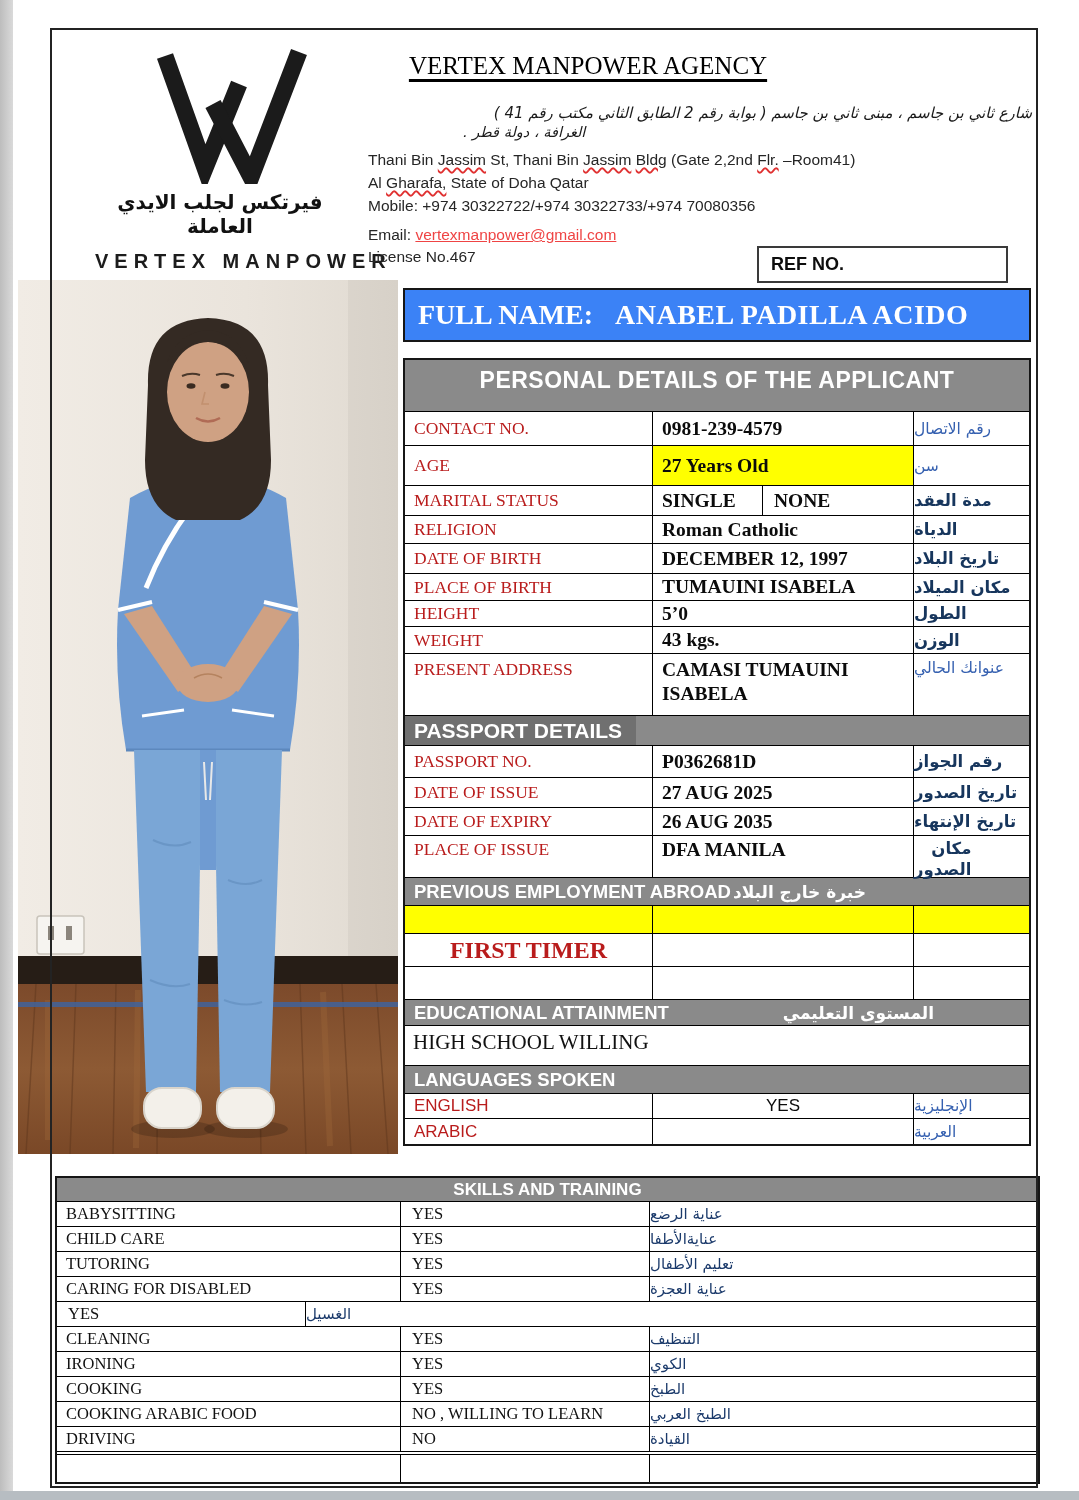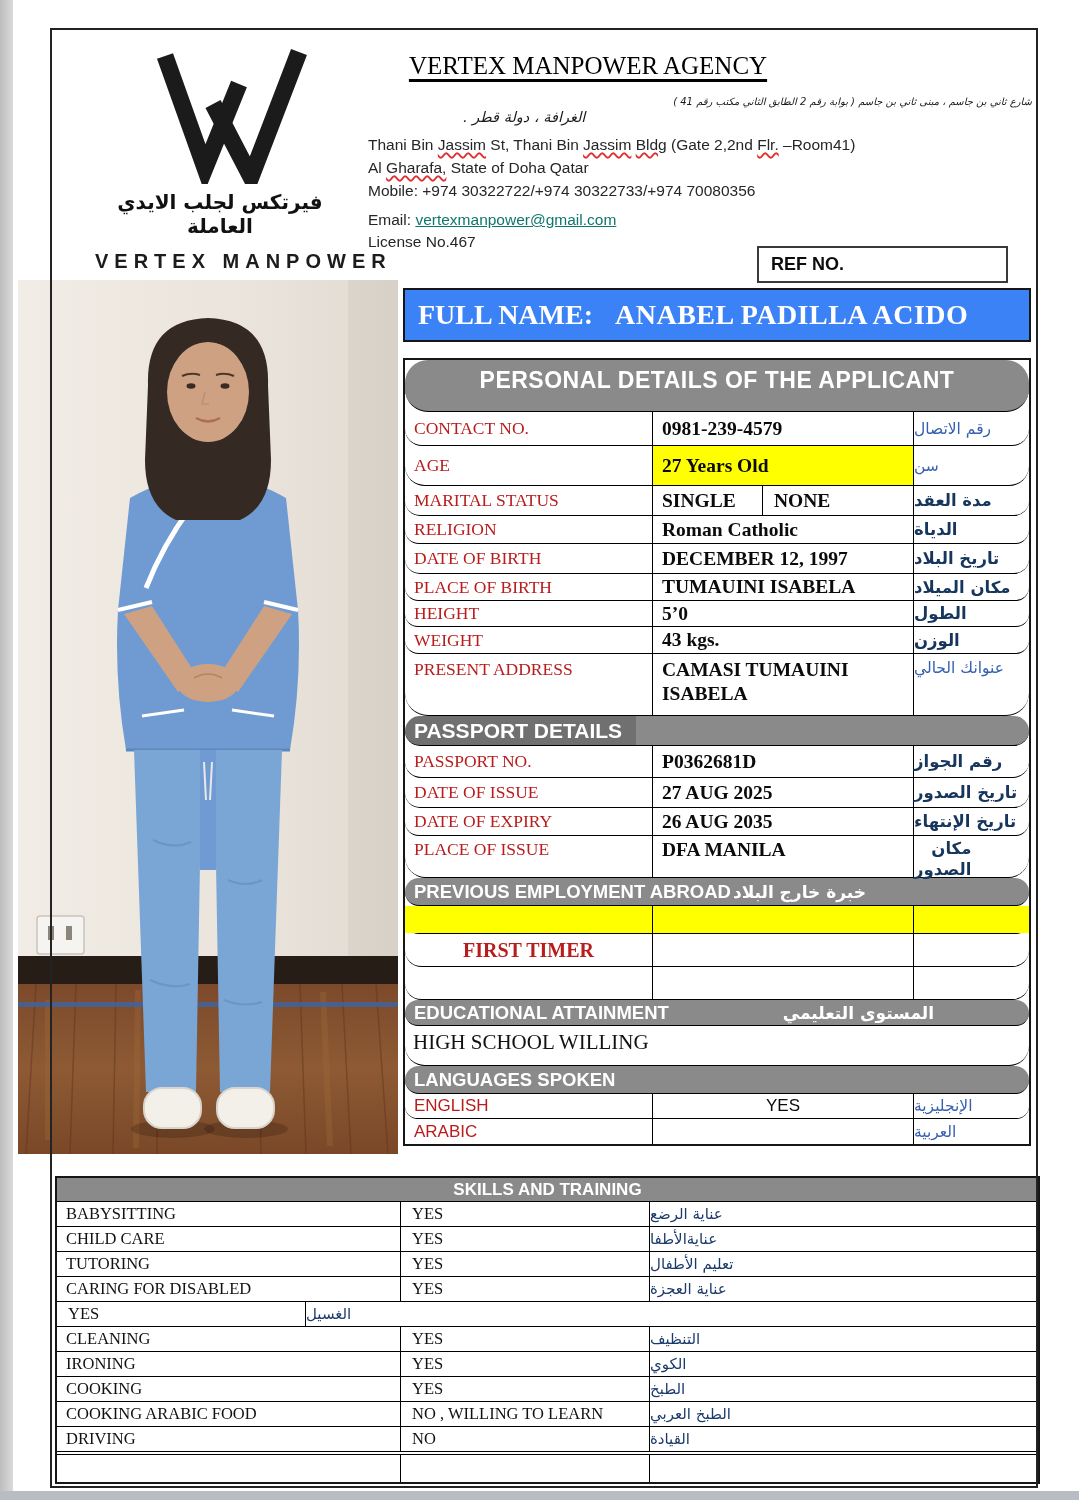--- a/index.html
+++ b/index.html
@@ -15,66 +15,66 @@
   
   .header-logo { position:absolute; left:95px; top:46px; width:250px; text-align:center; z-index:2; }
   .logo-arabic { font-family:"DejaVu Sans",sans-serif; font-weight:bold; font-size:20px; margin-top:2px; direction:rtl; }
   .logo-english { font-family:"Liberation Sans",sans-serif; font-weight:bold; font-size:20px;
     letter-spacing:6px; margin-top:12px; white-space:nowrap; color:#1c1c1c; }
 
   .agency { position:absolute; left:368px; top:52px; width:664px; z-index:2;
     font-family:"Liberation Sans",sans-serif; color:#262626; }
   .agency-title { width:440px; text-align:center; font-family:"Liberation Serif",serif; font-weight:normal;
     font-size:25px; color:#000; text-decoration:underline; text-decoration-thickness:3px; text-underline-offset:5px; }
-  .ar-line1 { direction:rtl; font-family:"DejaVu Sans",sans-serif; font-size:10px;
-    font-style:italic; margin-top:16px; color:#1a1a1a; }
+  .ar-line1 { direction:rtl; font-family:"DejaVu Sans",sans-serif; font-size:15px;
+    font-style:italic; margin-top:24px; color:#1a1a1a; }
   .ar-line2 { direction:rtl; text-align:left; padding-left:95px; font-family:"DejaVu Sans",sans-serif;
     font-size:14.5px; font-style:italic; margin-top:2px; color:#1a1a1a; }
   .addr { font-size:15.5px; line-height:22px; margin-top:9px; }
   .addr-tight { font-size:15.5px; line-height:22px; margin-top:1px; }
   .sq { text-decoration:underline; text-decoration-style:wavy; text-decoration-color:#e03131;
     text-decoration-thickness:1.5px; text-underline-offset:2px; }
   .email-line { font-size:15.5px; margin-top:9px; }
-  .email-link { color:#0f766e; text-decoration:underline; cursor:pointer; }
+  .email-link { color:#ef4444; text-decoration:underline; cursor:pointer; }
   .license-line { font-size:15.5px; margin-top:4px; }
   .ref-box { position:absolute; left:757px; top:246px; width:251px; height:37px; border:2px solid #3a3a3a;
     background:#fff; display:flex; align-items:center; padding-left:12px;
     font-family:"Liberation Sans",sans-serif; font-weight:bold; font-size:18px; color:#0d0d0d; z-index:3; }
 
   
   .photo { position:absolute; left:18px; top:280px; width:380px; height:874px; z-index:1; }
 
   
   .panel { position:absolute; left:403px; top:288px; width:628px; z-index:2; }
   .bar-fullname { height:54px; background:#3b82f6; border:2px solid #161616; color:#fff;
     display:flex; align-items:center; padding-left:13px; font-weight:bold; font-size:28px; }
   .fullname-value { margin-left:22px; letter-spacing:.5px; }
   .tbl { margin-top:16px; border:2px solid #161616; background:#fff; }
-  .tr { display:flex; border-bottom:1px solid #000; background:#fff;border-radius:23px; }
+  .tr { display:flex; border-bottom:1px solid #000; background:#fff; }
   .tr:last-child { border-bottom:none; }
   .c1 { width:248px; border-right:1px solid #000; display:flex; align-items:center;
     padding-left:9px; font-size:17.5px; color:#b91c1c; }
   .c2 { width:261px; border-right:1px solid #000; display:flex; align-items:center;
     padding-left:9px; font-weight:bold; font-size:19.5px; color:#0b0b0b; }
   .c3 { flex:1; display:flex; align-items:center; justify-content:flex-end; padding-right:8px;
     direction:rtl; font-family:"DejaVu Sans",sans-serif; font-size:15.5px; }
   .ar-blue { color:#3560b0; }
   .ar-navy { color:#17365d; font-weight:bold; font-size:16.5px; }
   .hdr { background:#8a8a8a; color:#fff; font-family:"Liberation Sans",sans-serif; font-weight:bold; }
   .pd-hdr { height:52px; display:flex; justify-content:center; padding-top:7px; font-size:23px; letter-spacing:.5px; }
   .sec-left { display:flex; align-items:center; padding-left:9px; font-size:21px; }
   .sec-left.two-tone { background:linear-gradient(to right,#707070 0 37%,#8a8a8a 37%); }
   .sec-mid { display:flex; align-items:center; padding-left:9px; font-size:18.5px; }
   .sec-mid .ar-hdr { font-family:"DejaVu Sans",sans-serif; font-size:17px; margin-left:2px; direction:rtl; }
   .edu-hdr { justify-content:space-between; padding-right:95px; }
   .yellow-cell { background:#ffff00; }
   .v-split { padding:0; }
   .v-a { width:110px; height:100%; border-right:1.5px solid #000; display:flex; align-items:center; padding-left:9px; }
   .v-b { flex:1; height:100%; display:flex; align-items:center; padding-left:11px; }
-  .center-c1 { justify-content:center; padding-left:0; font-weight:bold; font-size:20px; }
+  .center-c1 { justify-content:center; padding-left:0; font-weight:bold; font-size:24px; }
   .single-cell { flex:1; display:flex; align-items:center; padding-left:8px; font-size:21px; }
   .addr-val { line-height:24px; align-items:flex-start; padding-top:4px; }
   .pre { white-space:pre-line; text-align:right; line-height:21px; }
   .lang-row .c1 { font-family:"Liberation Sans",sans-serif; font-size:17px; }
   .lang-row .c2 { font-family:"Liberation Sans",sans-serif; font-weight:normal; font-size:17px; justify-content:center; padding-left:0; }
 
   
   .skills-wrap { position:absolute; left:55px; top:1176px; width:985px; border:2px solid #161616; background:#fff; z-index:2; }
   .sk-hdr { height:24px; background:#8a8a8a; color:#fff; display:flex; align-items:center; justify-content:center;
     font-family:"Liberation Sans",sans-serif; font-weight:bold; font-size:17px; border-bottom:1px solid #000; }

